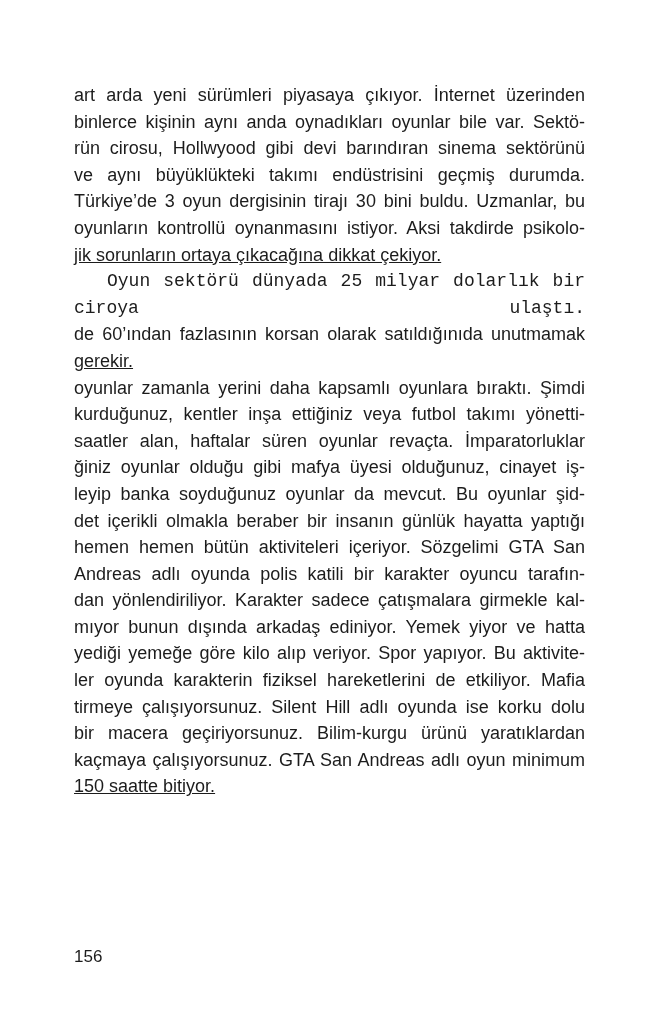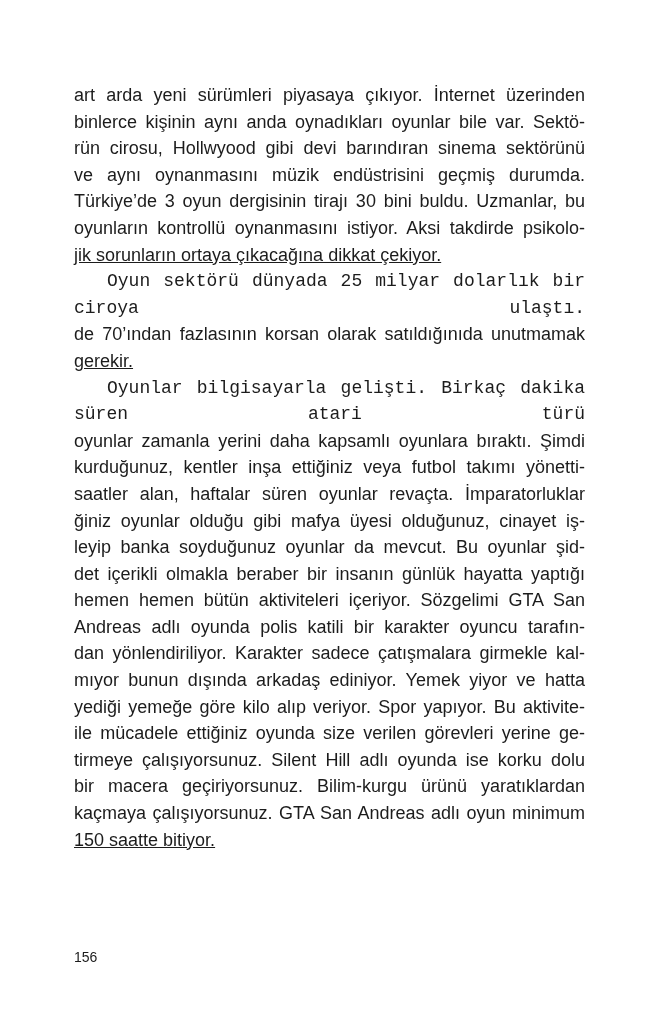--- a/index.html
+++ b/index.html
@@ -43,58 +43,57 @@
     text-decoration: underline;
   }
   .line.indent {
     text-indent: 33px;
     font-family: Liberation Mono, monospace;
   }
   .page-number {
     position: absolute;
     left: 74px;
     top: 944px;
-    font-size: 14px;
+    font-size: 17px;
     line-height: 26px;
     color: #1c1c1c;
   }
 </style>
 </head>
 <body>
 
 <div class="page">
   <div class="text-block">
       <div class="paragraph">
         <div class="line">art arda yeni sürümleri piyasaya çıkıyor. İnternet üzerinden</div>
         <div class="line">binlerce kişinin aynı anda oynadıkları oyunlar bile var. Sektö-</div>
         <div class="line">rün cirosu, Hollwyood gibi devi barındıran sinema sektörünü</div>
-        <div class="line">ve aynı oynanmasını müzik endüstrisini geçmiş durumda.</div>
+        <div class="line">ve aynı büyüklükteki takımı endüstrisini geçmiş durumda.</div>
         <div class="line">Türkiye’de 3 oyun dergisinin tirajı 30 bini buldu. Uzmanlar, bu</div>
         <div class="line">oyunların kontrollü oynanmasını istiyor. Aksi takdirde psikolo-</div>
         <div class="line last">jik sorunların ortaya çıkacağına dikkat çekiyor.</div>
       </div>
       <div class="paragraph">
         <div class="line indent">Oyun sektörü dünyada 25 milyar dolarlık bir ciroya ulaştı.</div>
-        <div class="line">de 70’ından fazlasının korsan olarak satıldığınıda unutmamak</div>
+        <div class="line">de 60’ından fazlasının korsan olarak satıldığınıda unutmamak</div>
         <div class="line last">gerekir.</div>
       </div>
       <div class="paragraph">
-        <div class="line indent">Oyunlar bilgisayarla gelişti. Birkaç dakika süren atari türü</div>
         <div class="line">oyunlar zamanla yerini daha kapsamlı oyunlara bıraktı. Şimdi</div>
         <div class="line">kurduğunuz, kentler inşa ettiğiniz veya futbol takımı yönetti-</div>
         <div class="line">saatler alan, haftalar süren oyunlar revaçta. İmparatorluklar</div>
         <div class="line">ğiniz oyunlar olduğu gibi mafya üyesi olduğunuz, cinayet iş-</div>
         <div class="line">leyip banka soyduğunuz oyunlar da mevcut. Bu oyunlar şid-</div>
         <div class="line">det içerikli olmakla beraber bir insanın günlük hayatta yaptığı</div>
         <div class="line">hemen hemen bütün aktiviteleri içeriyor. Sözgelimi GTA San</div>
         <div class="line">Andreas adlı oyunda polis katili bir karakter oyuncu tarafın-</div>
         <div class="line">dan yönlendiriliyor. Karakter sadece çatışmalara girmekle kal-</div>
         <div class="line">mıyor bunun dışında arkadaş ediniyor. Yemek yiyor ve hatta</div>
         <div class="line">yediği yemeğe göre kilo alıp veriyor. Spor yapıyor. Bu aktivite-</div>
-        <div class="line">ile mücadele ettiğiniz oyunda size verilen görevleri yerine ge-</div>
+        <div class="line">ler oyunda karakterin fiziksel hareketlerini de etkiliyor. Mafia</div>
         <div class="line">tirmeye çalışıyorsunuz. Silent Hill adlı oyunda ise korku dolu</div>
         <div class="line">bir macera geçiriyorsunuz. Bilim-kurgu ürünü yaratıklardan</div>
         <div class="line">kaçmaya çalışıyorsunuz. GTA San Andreas adlı oyun minimum</div>
         <div class="line last">150 saatte bitiyor.</div>
       </div>
     </div>
   <div class="page-number">156</div>
 </div>
 
 </body></html>

